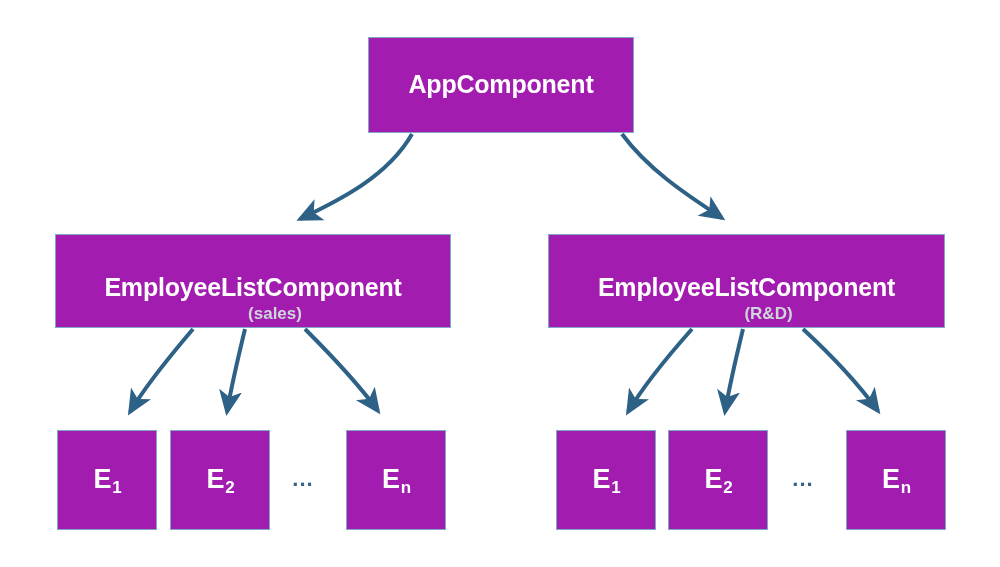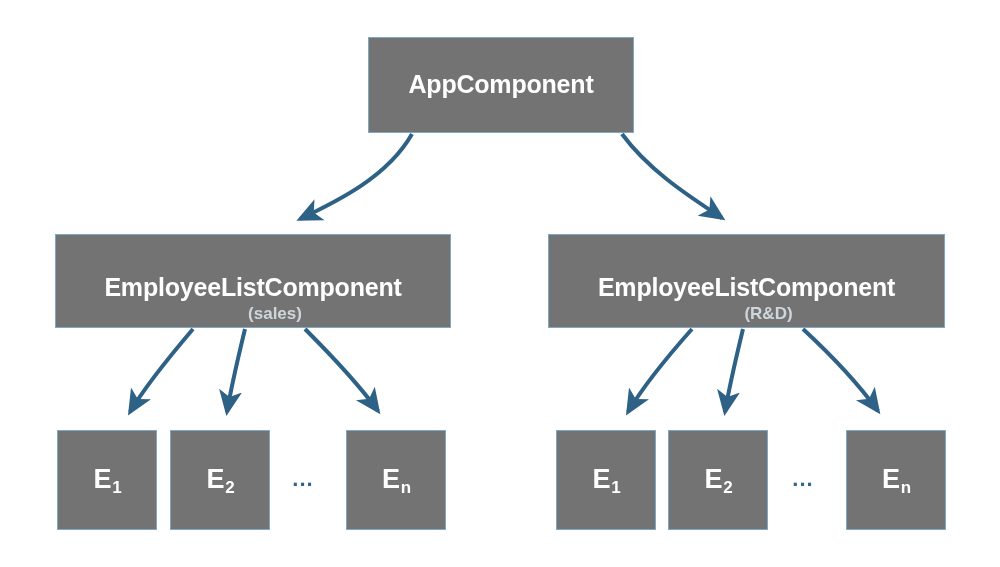--- a/index.html
+++ b/index.html
@@ -22,21 +22,21 @@
     position: absolute;
     left: 0;
     top: 0;
     width: 1000px;
     height: 567px;
     pointer-events: none;
   }
   .node {
     position: absolute;
     box-sizing: border-box;
-    background: #737373;
+    background: #a21caf;
     border: 1px solid #7fa8c4;
     display: flex;
     flex-direction: column;
     align-items: center;
     justify-content: center;
     text-align: center;
     color: #ffffff;
     z-index: 2;
   }
   .node .title {

